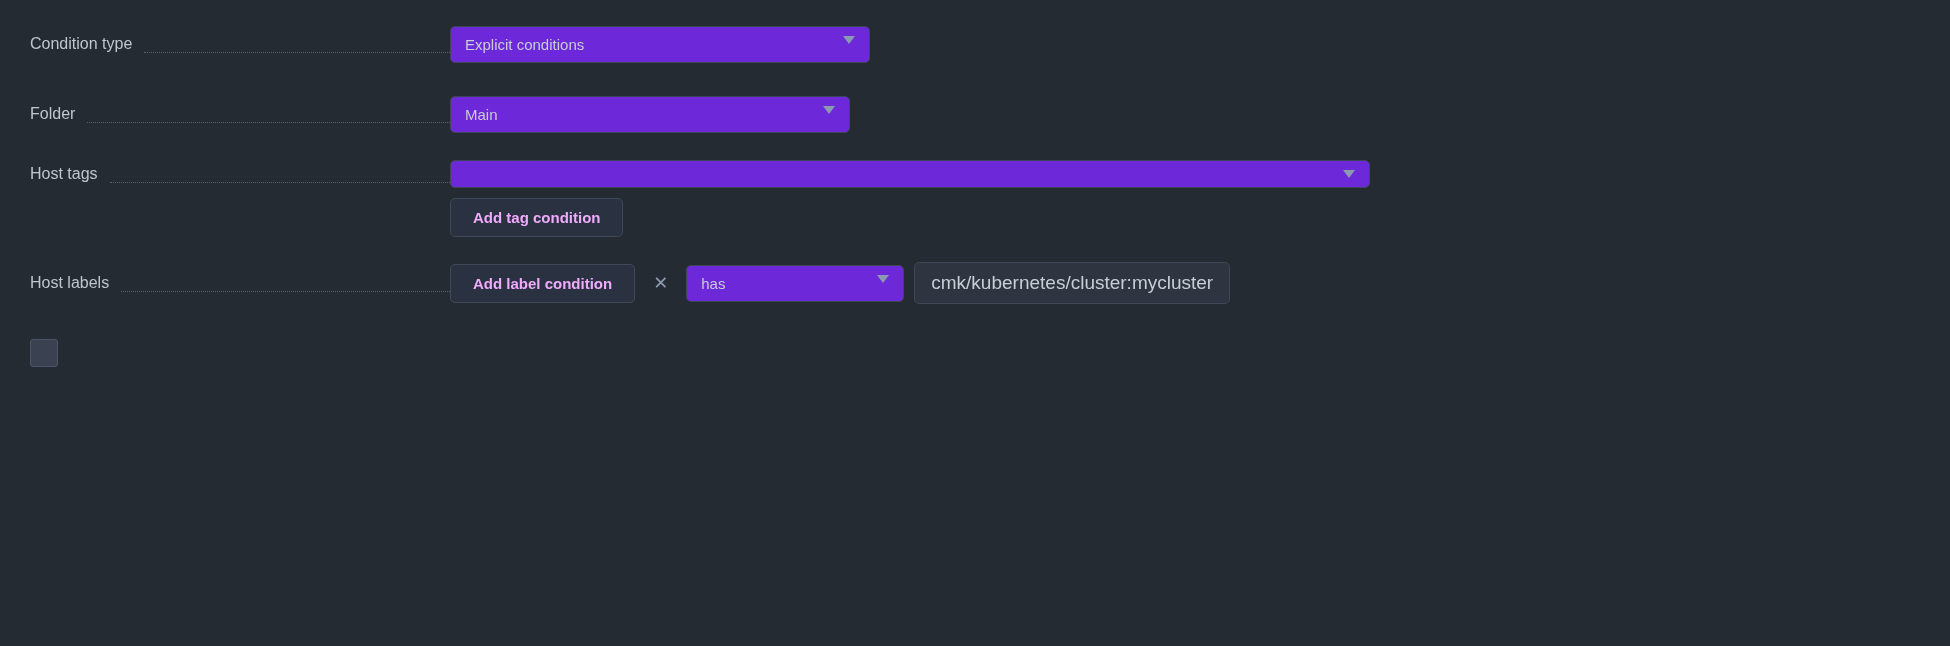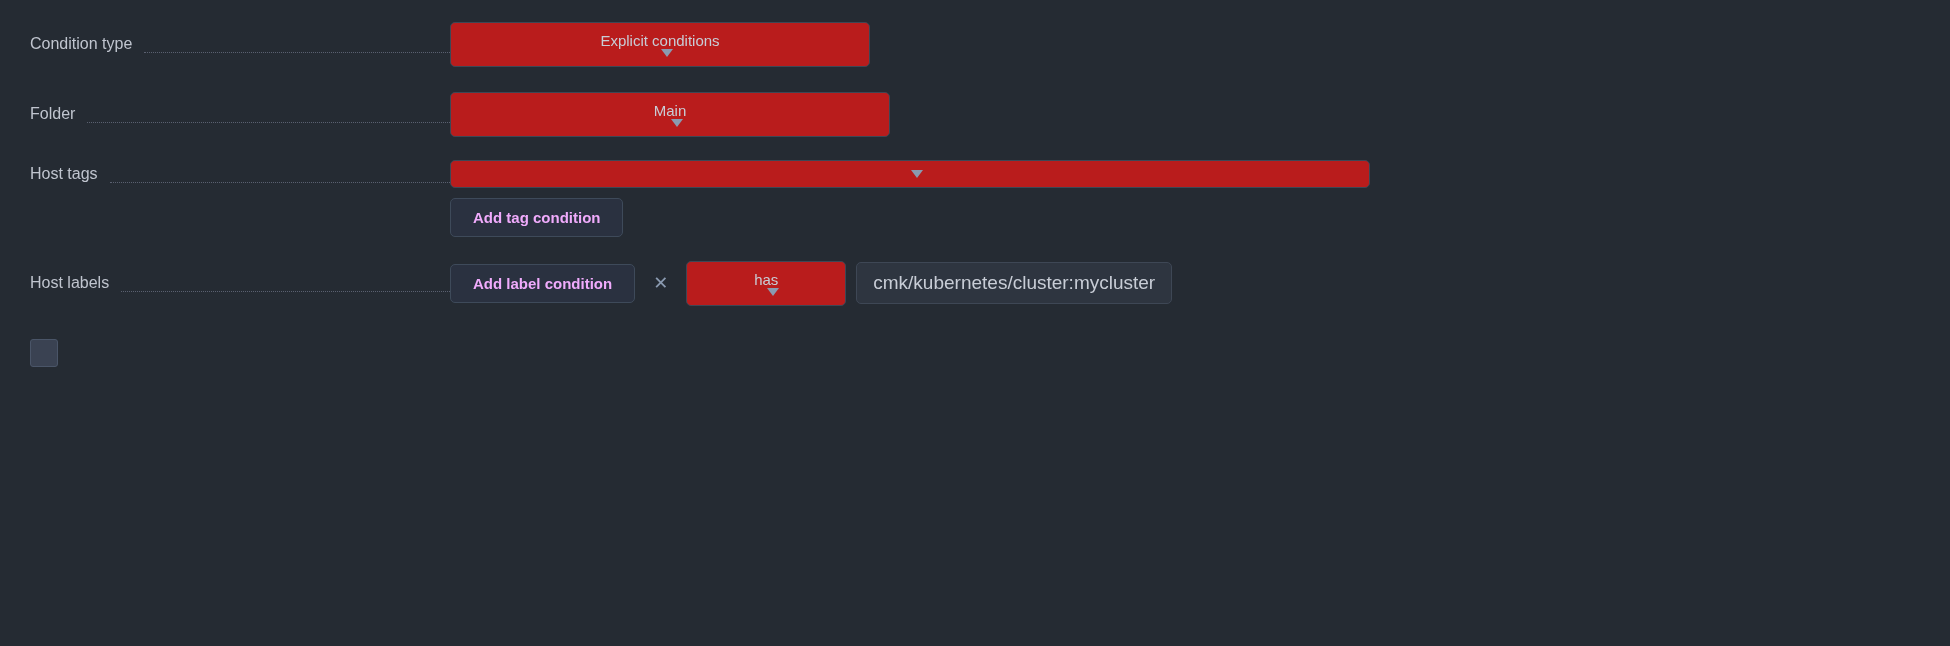--- a/index.html
+++ b/index.html
@@ -76,40 +76,38 @@
     }
 
     .form-control {
       flex: 1;
       display: flex;
       align-items: center;
       gap: 10px;
     }
 
     .select-box {
-      background-color: #b91c1c;
+      background-color: #6d28d9;
       border: 1px solid #3e4755;
       border-radius: 5px;
       color: #c8cdd6;
       font-size: 15px;
       padding: 9px 14px;
       display: flex;
-      align-items: center;
       justify-content: space-between;
       cursor: pointer;
       user-select: none;
-      flex-direction: column;
     }
 
     .select-box.wide {
       width: 420px;
     }
 
     .select-box.medium {
-      width: 440px;
+      width: 400px;
     }
 
     .select-box.full {
       width: 920px;
     }
 
     .select-box .select-arrow {
       width: 0;
       height: 0;
       border-left: 6px solid transparent;
@@ -230,21 +228,21 @@
   <div class="form-row">
     <div class="form-label">
       <span class="label-text">Host labels</span>
       <span class="dotted-line"></span>
     </div>
     <div class="form-control">
       <button class="btn-dark">Add label condition</button>
       <button class="close-btn">
         <span>✕</span>
       </button>
-      <div class="select-box" style="width:160px;">
+      <div class="select-box" style="width:218px;">
         <span>has</span>
         <span class="select-arrow"></span>
       </div>
       <div class="label-value">cmk/kubernetes/cluster:mycluster</div>
     </div>
   </div>
 
   <div class="form-row">
     <div class="form-control">
       <div class="checkbox-box"></div>

